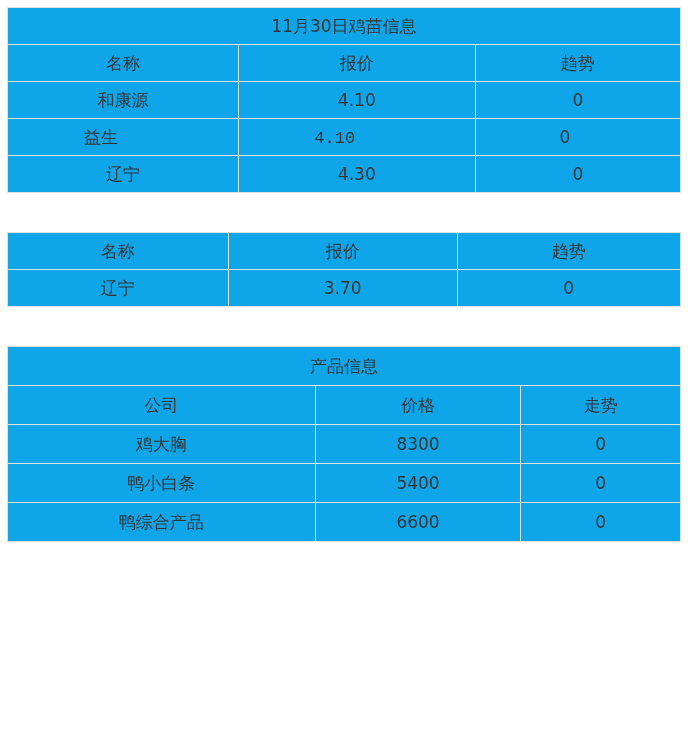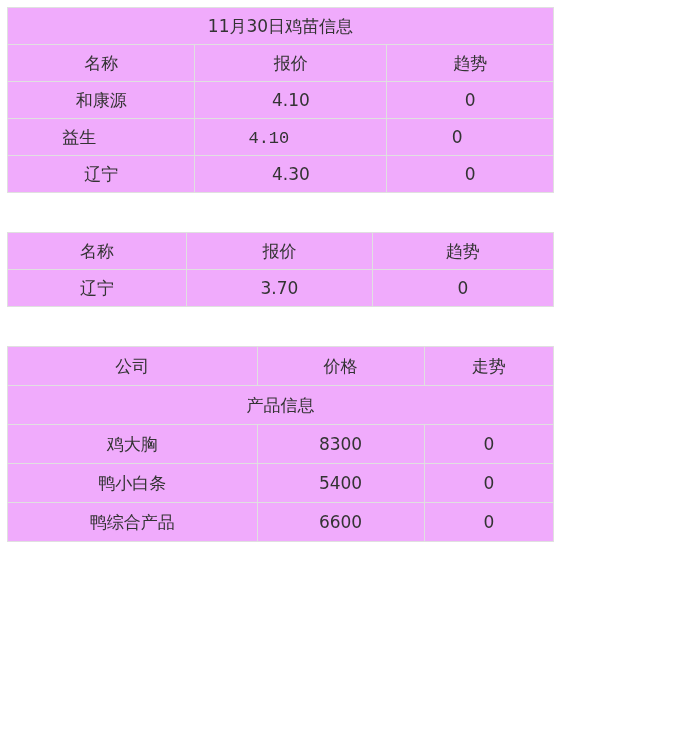--- a/index.html
+++ b/index.html
@@ -9,24 +9,24 @@
     width: 688px;
     height: 736px;
     font-family: "DejaVu Sans", sans-serif;
   }
   .page {
     padding: 7px 7px 0 7px;
     box-sizing: border-box;
   }
   table.info-table {
     border-collapse: collapse;
-    width: 547px;
+    width: 674px;
     table-layout: fixed;
     color: #333333;
-    background: #f0abfc;
+    background: #0ea5e9;
   }
   table.info-table td {
     border: 1px solid #e0e0e0;
     text-align: center;
     vertical-align: middle;
     font-size: 17px;
     padding: 0;
     overflow: hidden;
     white-space: nowrap;
   }
@@ -99,28 +99,28 @@
   </table>
 
   <table class="info-table t3">
     <colgroup>
       <col style="width:45.7%">
         <col style="width:30.6%">
         <col style="width:23.7%">
     </colgroup>
     <tbody>
       <tr>
+        <td colspan="3" class="title-cell">
+          <span>产品信息</span>
+        </td>
+      </tr>
+      <tr>
         <td><span>公司</span></td>
         <td><span>价格</span></td>
         <td><span>走势</span></td>
-      </tr>
-      <tr>
-        <td colspan="3" class="title-cell">
-          <span>产品信息</span>
-        </td>
       </tr>
       <tr>
         <td><span>鸡大胸</span></td>
         <td><span>8300</span></td>
         <td><span>0</span></td>
       </tr>
       <tr>
         <td><span>鸭小白条</span></td>
         <td><span>5400</span></td>
         <td><span>0</span></td>

